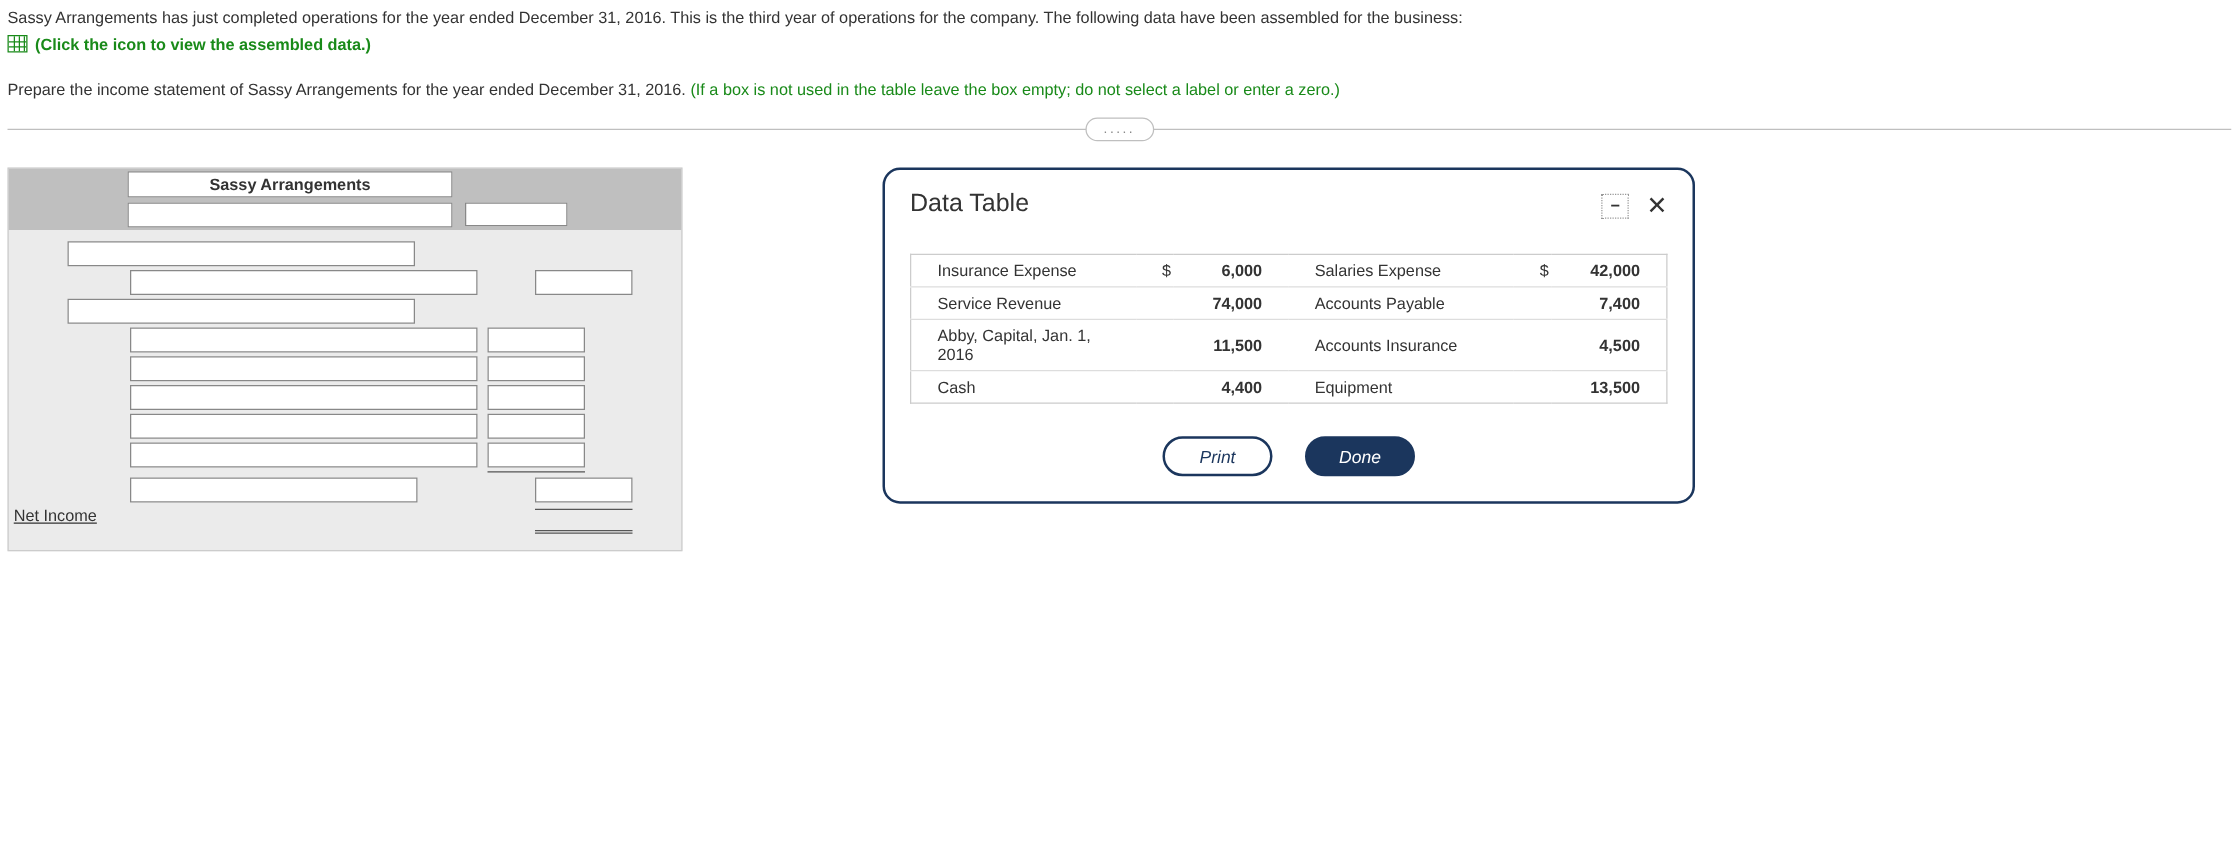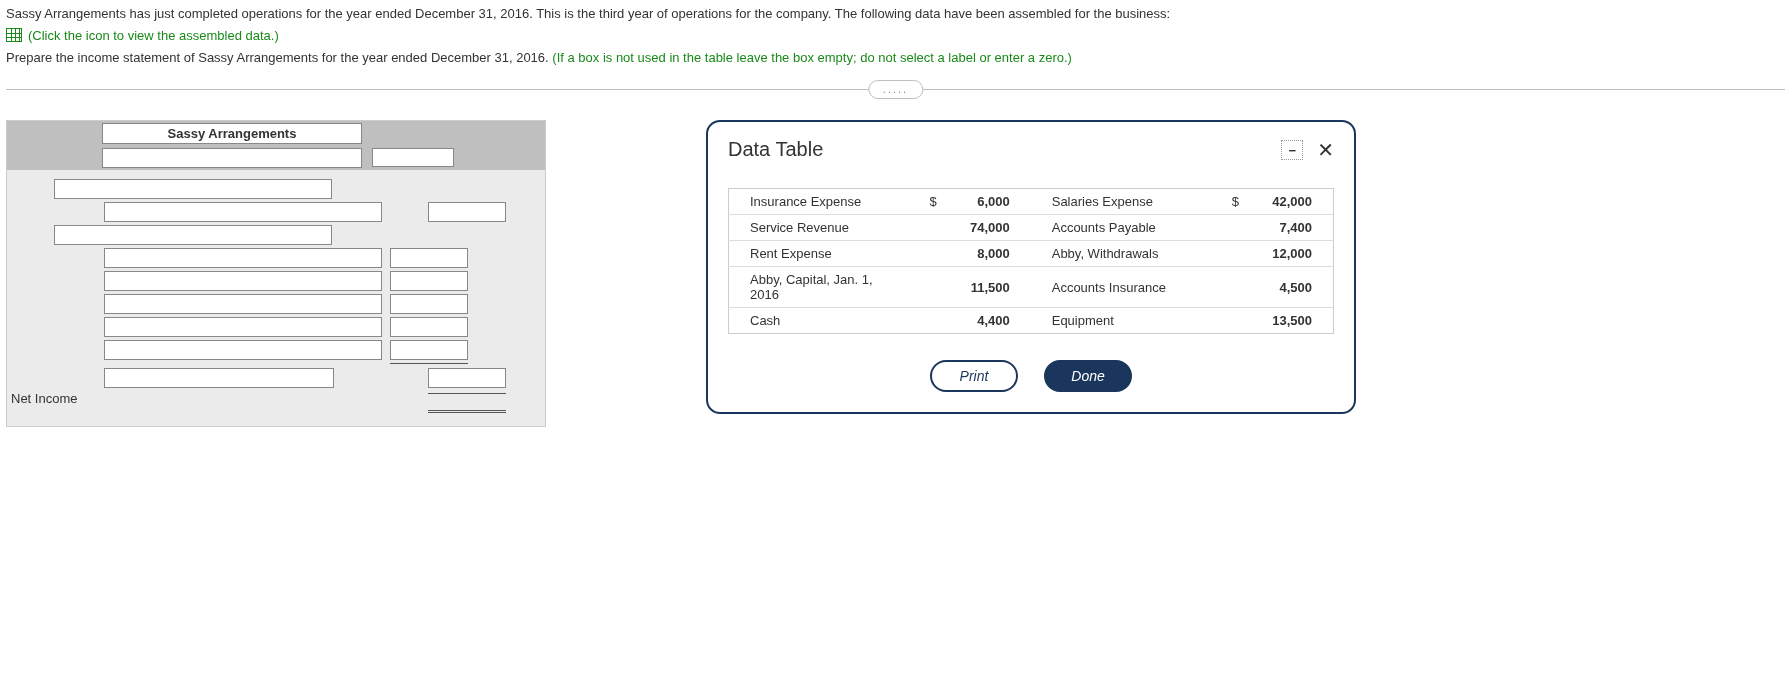--- a/index.html
+++ b/index.html
@@ -6,36 +6,36 @@
   body {
     margin: 0;
     padding: 4px 6px;
     font-family: Arial, Helvetica, sans-serif;
     font-size: 13px;
     color: #333;
     background: #fff;
     width: 1791px;
   }
   .intro { line-height: 1.5; }
-  .click-line { color: #198a19; display: inline-flex; align-items: center; gap: 6px; margin-top:2px;}
+  .click-line { color: #198a19; display: inline-flex; align-items: center; gap: 6px; margin-top:2px;font-weight:bold;}
   .grid-icon {
     display: inline-block;
     width: 16px; height: 14px;
     background: #fff;
     border: 1px solid #198a19;
     position: relative;
   }
   .grid-icon::before, .grid-icon::after {
     content: "";
     position: absolute;
     background: #198a19;
   }
   .grid-icon::before { top: 4px; left: 0; right: 0; height: 1px; box-shadow: 0 4px 0 #198a19; }
   .grid-icon::after  { left: 4px; top: 0; bottom: 0; width: 1px; box-shadow: 4px 0 0 #198a19, 8px 0 0 #198a19; }
-  .prep-line { }
+  .prep-line { margin-top: 14px; }
   .green-note { color: #198a19; }
 
   .divider-wrap { position: relative; margin: 22px 0 30px; }
   .divider-line { border-top: 1px solid #bfbfbf; }
   .divider-pill {
     position: absolute; top: -9px; left: 50%; transform: translateX(-50%);
     background: #fff; border: 1px solid #bfbfbf; border-radius: 10px;
     padding: 1px 14px; color: #888; font-size: 11px; letter-spacing: 2px; line-height: 1.3;
   }
 
@@ -64,21 +64,21 @@
     padding: 2px 4px;
     margin: 2px 0;
   }
   .hdr-row .spacer-right-box {
     width: 82px;
     margin: 2px 4px 2px 10px;
     background:#fff;
     border:1px solid #888;
     height:19px;
   }
-  .body-rows { padding: 6px 4px 10px; }
+  .body-rows { padding: 6px 4px 10px; text-decoration: underline; }
   .row {
     display: flex;
     align-items: center;
     gap: 8px;
     margin: 3px 0;
   }
   .lbl-col { width: 85px; font-size: 13px; }
   .field {
     background: #fff;
     border: 1px solid #888;
@@ -260,28 +260,20 @@
         </tr>
         <tr>
           <td class="name">Service Revenue</td>
           <td class="cur"></td>
           <td class="amt">74,000</td>
           <td class="name">Accounts Payable</td>
           <td class="cur"></td>
           <td class="amt">7,400</td>
         </tr>
         <tr>
-          <td class="name">Rent Expense</td>
-          <td class="cur"></td>
-          <td class="amt">8,000</td>
-          <td class="name">Abby, Withdrawals</td>
-          <td class="cur"></td>
-          <td class="amt">12,000</td>
-        </tr>
-        <tr>
           <td class="name">Abby, Capital, Jan. 1, 2016</td>
           <td class="cur"></td>
           <td class="amt">11,500</td>
           <td class="name">Accounts Insurance</td>
           <td class="cur"></td>
           <td class="amt">4,500</td>
         </tr>
         <tr>
           <td class="name">Cash</td>
           <td class="cur"></td>

